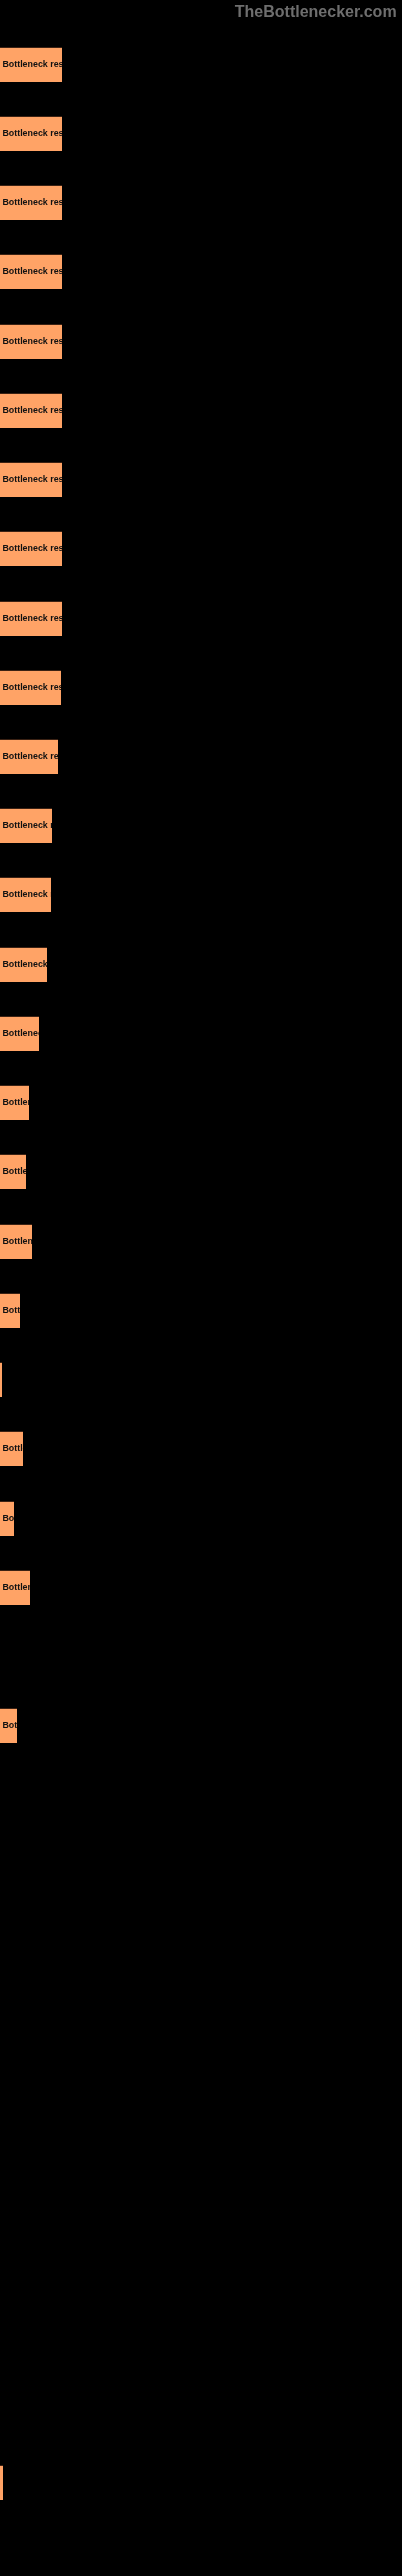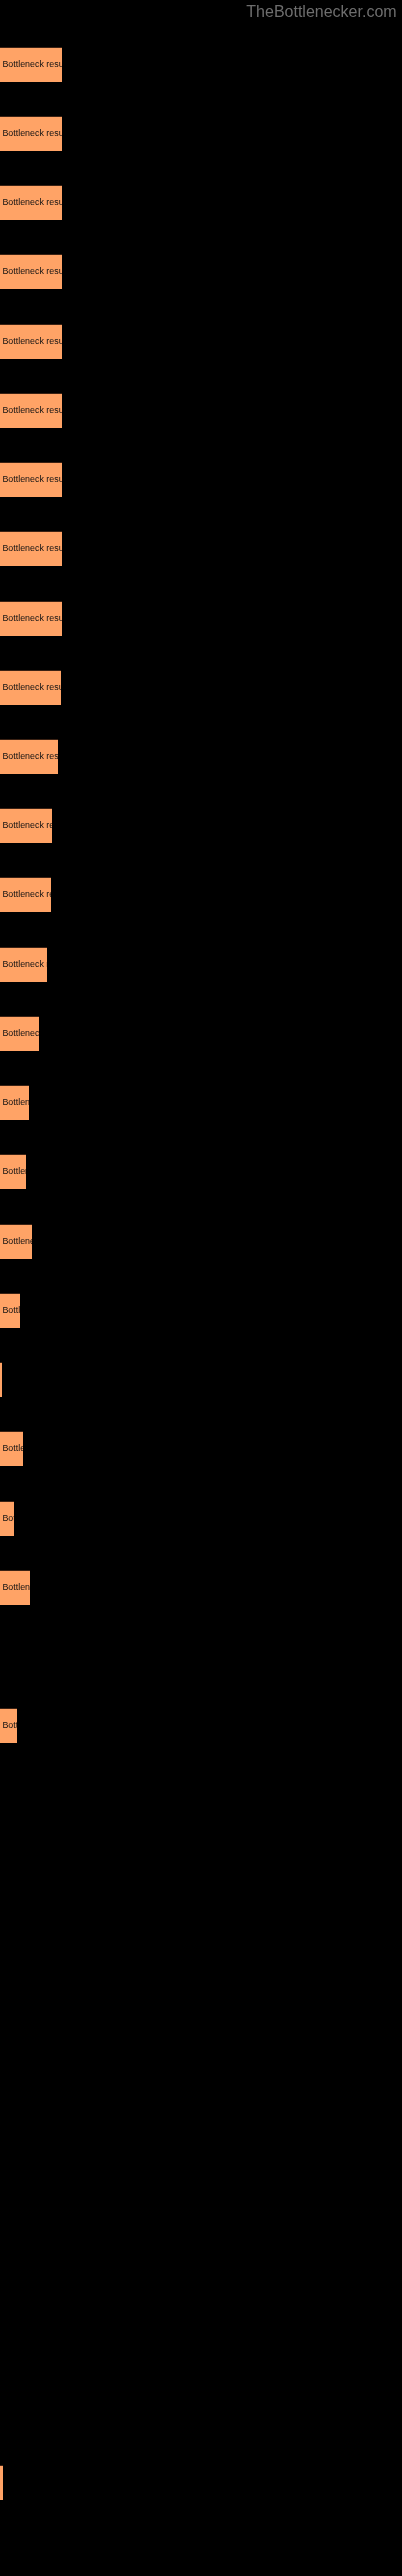--- a/index.html
+++ b/index.html
@@ -16,20 +16,21 @@
     font-family: "Liberation Sans", sans-serif;
   }
 
   #chart-root {
     position: absolute;
     left: 0;
     top: 0;
     width: 403px;
     height: 2576px;
     background: #000000;
+    font-weight: bold;
   }
 
   #watermark-title {
     position: absolute;
     right: 6.4px;
     top: 1.6px;
     font-family: "Liberation Sans", sans-serif;
     font-size: 16px;
     line-height: 19.3px;
     color: #6e6e6e;

